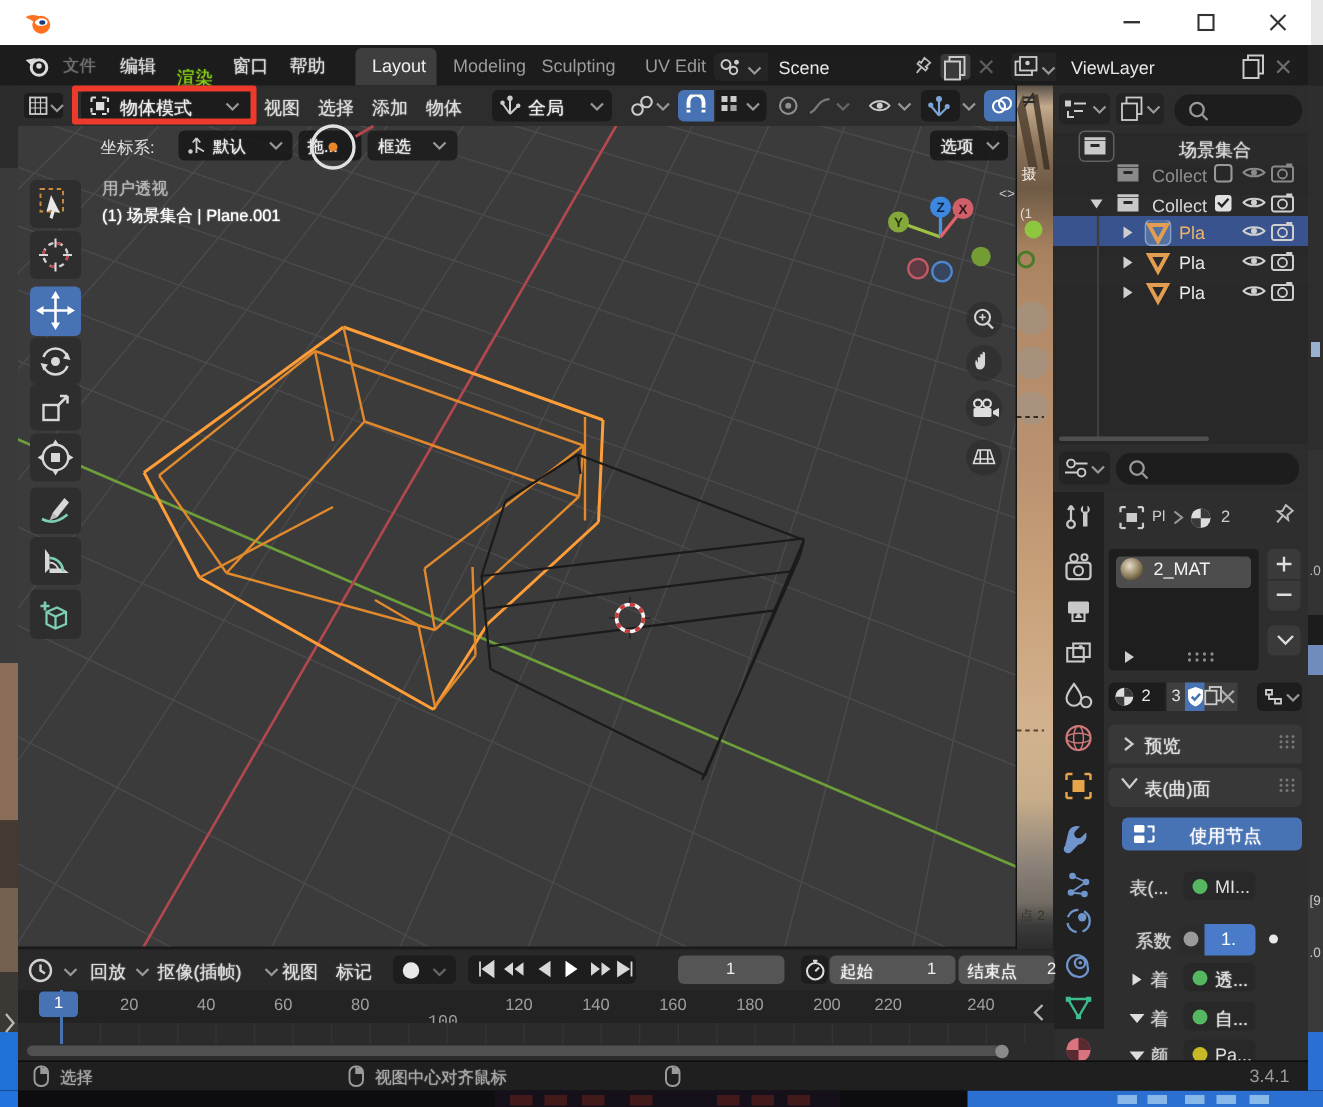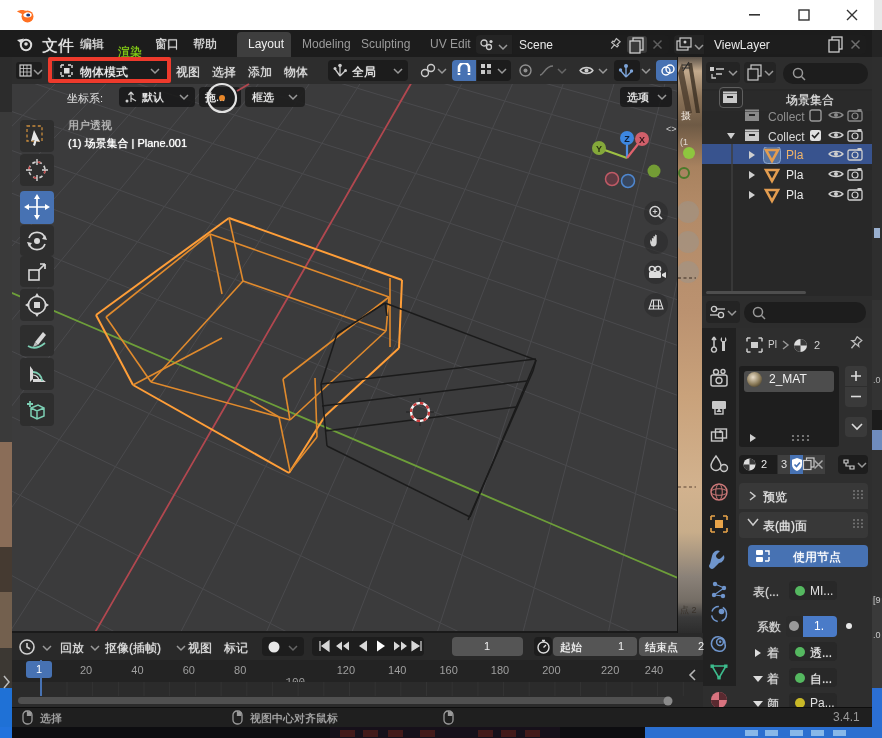--- a/index.html
+++ b/index.html
@@ -23,21 +23,21 @@
     </svg>
 <svg class="ab" style="left:846px;top:9px;" width="12" height="12" viewBox="0 0 12 12">
       <path d="M1 1 L11 11 M11 1 L1 11" stroke="#333" stroke-width="1.4"></path>
     </svg>
 <div class="ab" style="left:0px;top:30px;width:882px;height:27px;background:#1c1c1c;"></div>
 <svg class="ab" style="left:17px;top:36px;" width="18" height="16" viewBox="0 0 18 16">
       <circle cx="9" cy="9" r="5.2" fill="none" stroke="#dcdcdc" stroke-width="2"></circle>
       <circle cx="9" cy="8" r="1.8" fill="#dcdcdc"></circle>
       <path d="M0 4 L7 2.6 L3.4 7 Z" fill="#dcdcdc"></path>
     </svg>
-<div class="tx" style="left:42px;top:36px;font-size:16px;color:#e5e5e5;text-shadow:0 0 1px currentColor;">文件</div>
+<div class="tx" style="left:42px;top:36px;font-size:11px;color:#737373;text-shadow:0 0 1px currentColor;">文件</div>
 <div class="tx" style="left:80px;top:36px;font-size:12px;color:#d9d9d9;text-shadow:0 0 1px currentColor;">编辑</div>
 <div class="tx" style="left:118px;top:44px;font-size:12px;color:#84cc16;text-shadow:0 0 1px currentColor;">渲染</div>
 <div class="tx" style="left:155px;top:36px;font-size:12px;color:#d9d9d9;text-shadow:0 0 1px currentColor;">窗口</div>
 <div class="tx" style="left:193px;top:36px;font-size:12px;color:#d9d9d9;text-shadow:0 0 1px currentColor;">帮助</div>
 <div class="ab" style="left:237px;top:32px;width:54px;height:25px;background:#3e3e3e;border-radius:4px 4px 0 0"></div>
 <div class="tx" style="left:248px;top:37px;font-size:12px;color:#f0f0f0;">Layout</div>
 <div class="tx" style="left:302px;top:37px;font-size:12px;color:#9b9b9b;">Modeling</div>
 <div class="tx" style="left:361px;top:37px;font-size:12px;color:#9b9b9b;">Sculpting</div>
 <div class="tx" style="left:430px;top:37px;font-size:12px;color:#9b9b9b;">UV Edit</div>
 <div class="ab" style="left:476px;top:35px;width:36px;height:19px;background:#242424;border-radius:4px 0 0 4px"></div>
@@ -908,21 +908,21 @@
 <div class="tx" style="left:80.0px;top:664px;font-size:11px;color:#9f9f9f;">20</div>
 <div class="tx" style="left:131.35px;top:664px;font-size:11px;color:#9f9f9f;">40</div>
 <div class="tx" style="left:182.7px;top:664px;font-size:11px;color:#9f9f9f;">60</div>
 <div class="tx" style="left:234.05px;top:664px;font-size:11px;color:#9f9f9f;text-align:right;">80</div>
 <div class="tx" style="left:285.4px;top:676px;font-size:11px;color:#9f9f9f;font-family:Liberation Mono, monospace;">100</div>
 <div class="tx" style="left:336.75px;top:664px;font-size:11px;color:#9f9f9f;">120</div>
 <div class="tx" style="left:388.1px;top:664px;font-size:11px;color:#9f9f9f;">140</div>
 <div class="tx" style="left:439.45px;top:664px;font-size:11px;color:#9f9f9f;">160</div>
 <div class="tx" style="left:490.8px;top:664px;font-size:11px;color:#9f9f9f;">180</div>
 <div class="tx" style="left:542.1500000000001px;top:664px;font-size:11px;color:#9f9f9f;">200</div>
-<div class="tx" style="left:601px;top:664px;font-size:11px;color:#9f9f9f;">220</div>
+<div class="tx" style="left:583px;top:664px;font-size:11px;color:#9f9f9f;">220</div>
 <div class="tx" style="left:644.85px;top:664px;font-size:11px;color:#9f9f9f;">240</div>
 <div class="ab" style="left:12px;top:682px;width:691px;height:25px;background:#2b2b2b;"></div>
 <svg class="ab" style="left:12px;top:682px;" width="691" height="25" viewBox="0 0 691 25">
       <g stroke="#343434" stroke-width="1">
         <line x1="55.0" y1="0" x2="55.0" y2="14"></line>
         <line x1="80.7" y1="0" x2="80.7" y2="14"></line>
         <line x1="106.4" y1="0" x2="106.4" y2="14"></line>
         <line x1="132.0" y1="0" x2="132.0" y2="14"></line>
         <line x1="157.7" y1="0" x2="157.7" y2="14"></line>
         <line x1="183.4" y1="0" x2="183.4" y2="14"></line>

